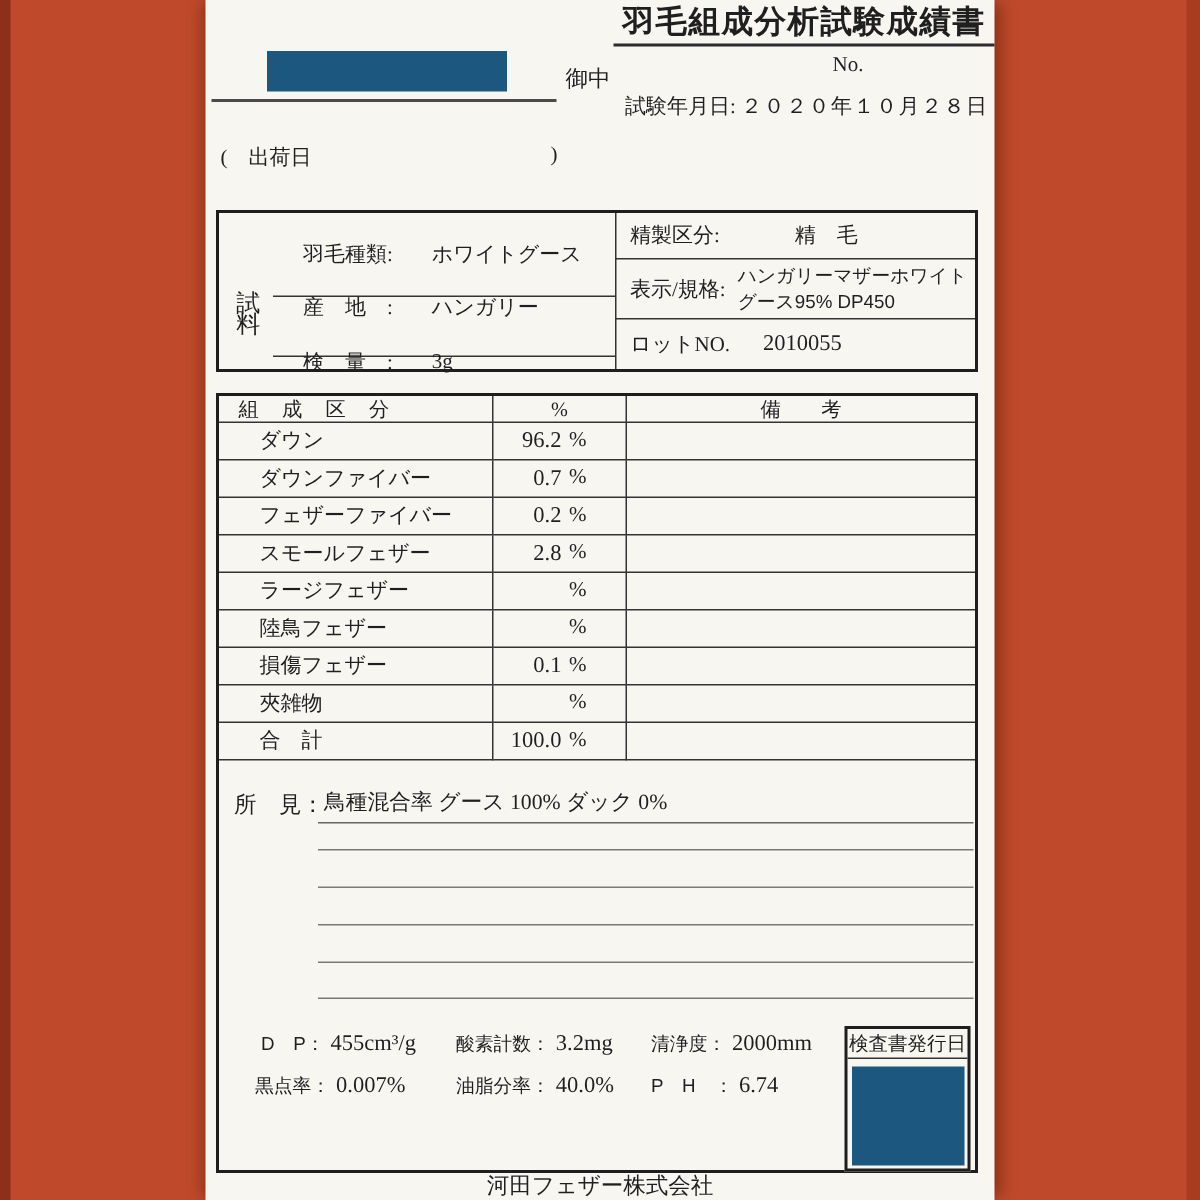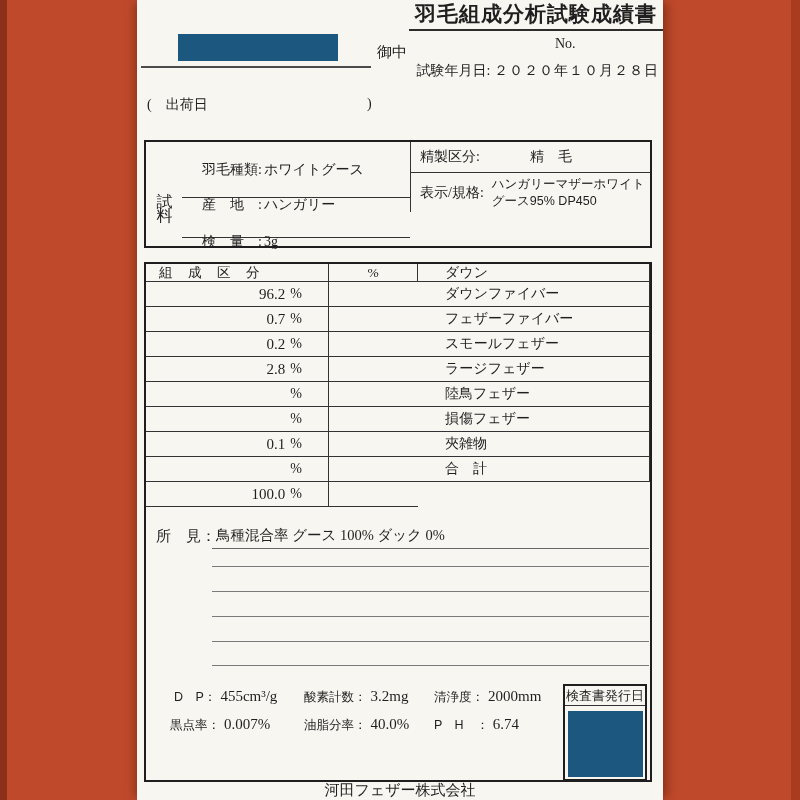--- a/index.html
+++ b/index.html
@@ -44,21 +44,21 @@
   .sample-table{
     position:absolute;left:7px;top:140px;width:508px;height:108px;
     border:2px solid #1e1e1e;background:transparent;
     display:grid;grid-template-columns:36px 228px 1fr;grid-template-rows:30px 40px 34px;
   }
   .st-cell{display:flex;align-items:center;font-size:14px;}
   .b-l{border-left:1.5px solid var(--line);}
   .b-t{border-top:1.5px solid var(--line);}
   .sample-head{grid-row:1/4;grid-column:1;justify-content:center;}
   .sample-head span{writing-mode:vertical-rl;text-orientation:upright;font-size:16px;letter-spacing:14px;}
-  .st-left{padding-left:20px;gap:2px;white-space:nowrap;margin-top:25px;}
+  .st-left{padding-left:20px;gap:26px;white-space:nowrap;margin-top:25px;}
   .st-right{padding-left:9px;gap:8px;white-space:nowrap;}
   .spec-val{font-family:"Liberation Sans","DejaVu Sans",sans-serif;font-size:12.5px;line-height:1.3;white-space:nowrap;}
   .refine-val{margin-left:42px;}
   .lot-val{margin-left:14px;font-size:15px;}
 
   
   .lowerbox{
     position:absolute;left:7px;top:262px;width:508px;height:520px;
     border:2px solid #1e1e1e;
   }
@@ -153,27 +153,32 @@
       <span class="spec-val">
         <span style="display:block;">ハンガリーマザーホワイト</span>
         <span style="display:block;">グース95% DP450</span>
       </span>
     </div>
 
     <div class="st-cell st-left b-t" style="grid-row:3;grid-column:2;">
       <span>検　量　:</span>
       <span>3g</span>
     </div>
+    <div class="st-cell st-right b-l b-t" style="grid-row:3;grid-column:3;">
+      <span>ロットNO.</span>
+      <span class="lot-val">2010055</span>
+    </div>
   </div>
 
   <div class="lowerbox">
 
     <div class="comp-grid">
       <div class="cg c1 hd">組　成　区　分</div>
       <div class="cg c2 hd">%</div>
+      <div class="cg c3 hd">備　　考</div>
 
       <div class="cg c1">ダウン</div>
       <div class="cg c2">
           <span class="pv">96.2</span>
           <span class="pu">%</span>
         </div>
       <div class="cg c3"></div>
 
       <div class="cg c1">ダウンファイバー</div>
       <div class="cg c2">

